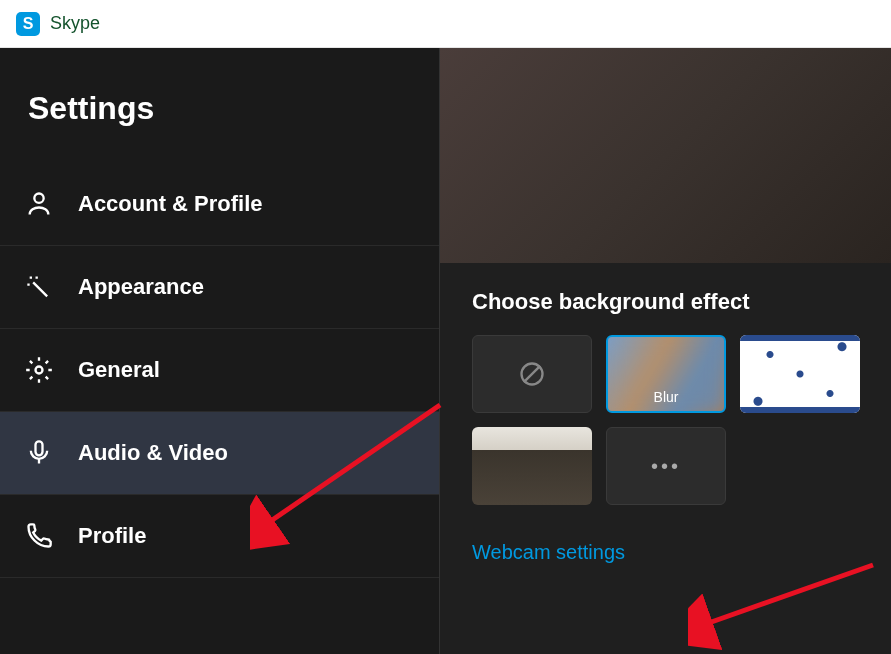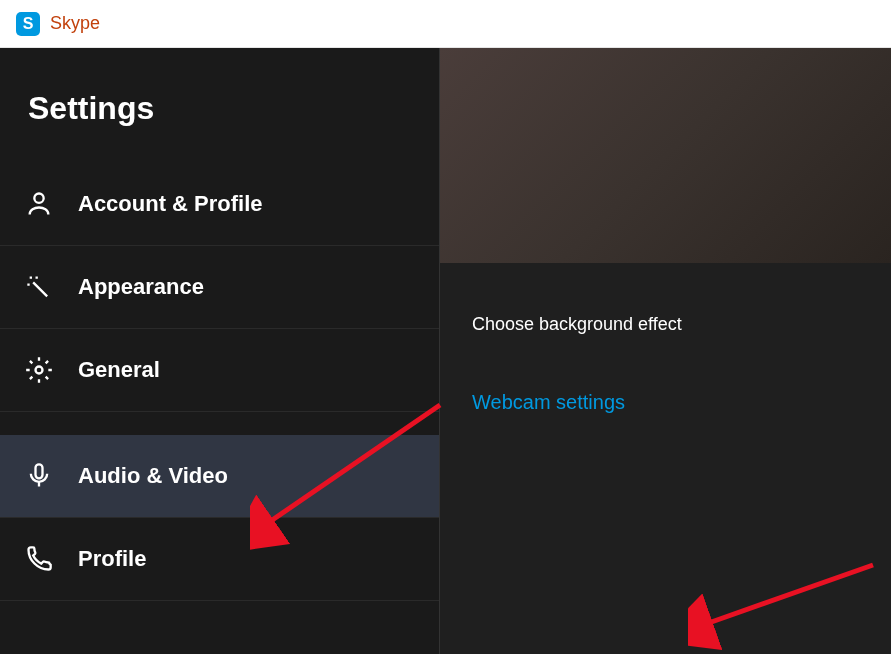--- a/index.html
+++ b/index.html
@@ -33,21 +33,21 @@
       justify-content: center;
       margin-right: 10px;
     }
     .app-logo-inner {
       color: #fff;
       font-weight: bold;
       font-size: 16px;
     }
     .app-title {
       font-size: 18px;
-      color: #c2410c;
+      color: #14532d;
     }
     .content {
       display: flex;
       height: calc(654px - 48px);
       background: #a3a3a3;
     }
     .sidebar {
       width: 440px;
       background: #1a1a1a;
       border-right: 1px solid #333;
@@ -62,21 +62,20 @@
     }
     .sidebar-item {
       display: flex;
       align-items: center;
       padding: 24px 0 24px 22px;
       cursor: pointer;
       border-bottom: 1px solid #2a2a2a;
     }
     .sidebar-item.active {
       background: #303643;
-      margin-top: 23px;
     }
     .sidebar-item .icon {
       width: 34px;
       height: 34px;
       margin-right: 22px;
       display: flex;
       align-items: center;
       justify-content: center;
       color: #fff;
     }
@@ -92,24 +91,23 @@
       position: relative;
     }
     .video-preview {
       width: 100%;
       height: 215px;
       background: linear-gradient(135deg, #4a3d3a 0%, #3a322e 50%, #2a2420 100%);
       position: relative;
     }
     .section-title {
       color: #fff;
-      font-size: 18px;
-      font-weight: 400;
+      font-size: 22px;
+      font-weight: 700;
       padding: 26px 0 20px 32px;
-      margin-top: 25px;
     }
     .effects-grid {
       display: flex;
       flex-wrap: wrap;
       gap: 14px;
       padding: 0 0 0 32px;
     }
     .effect-tile {
       width: 120px;
       height: 78px;
@@ -250,20 +248,36 @@
       </span>
       <span class="label">Profile</span>
     </div>
   </div>
 
   <div class="main">
     <div class="video-preview"></div>
 
     <div class="section-title">Choose background effect</div>
 
+    <div class="effects-grid">
+      <div class="effect-tile effect-none">
+        <svg width="28" height="28" viewBox="0 0 24 24" fill="none" stroke="#888" stroke-width="2">
+          <circle cx="12" cy="12" r="9"></circle>
+          <line x1="5" y1="19" x2="19" y2="5"></line>
+        </svg>
+      </div>
+      <div class="effect-tile effect-blur">
+        <span class="effect-label">Blur</span>
+      </div>
+      <div class="effect-tile effect-pattern"></div>
+      <div class="effect-tile effect-room"></div>
+      <div class="effect-tile effect-more">
+        <span class="more-dots">•••</span>
+      </div>
+    </div>
 
     <a class="webcam-link">Webcam settings</a>
   </div>
 </div>
 
 <svg class="arrow" style="left:250px; top:395px;" width="200" height="160">
   <defs>
     <marker id="ah1" markerWidth="12" markerHeight="12" refX="2" refY="6" orient="auto">
       <path d="M0,0 L12,6 L0,12 z" fill="#e81123"></path>
     </marker>

